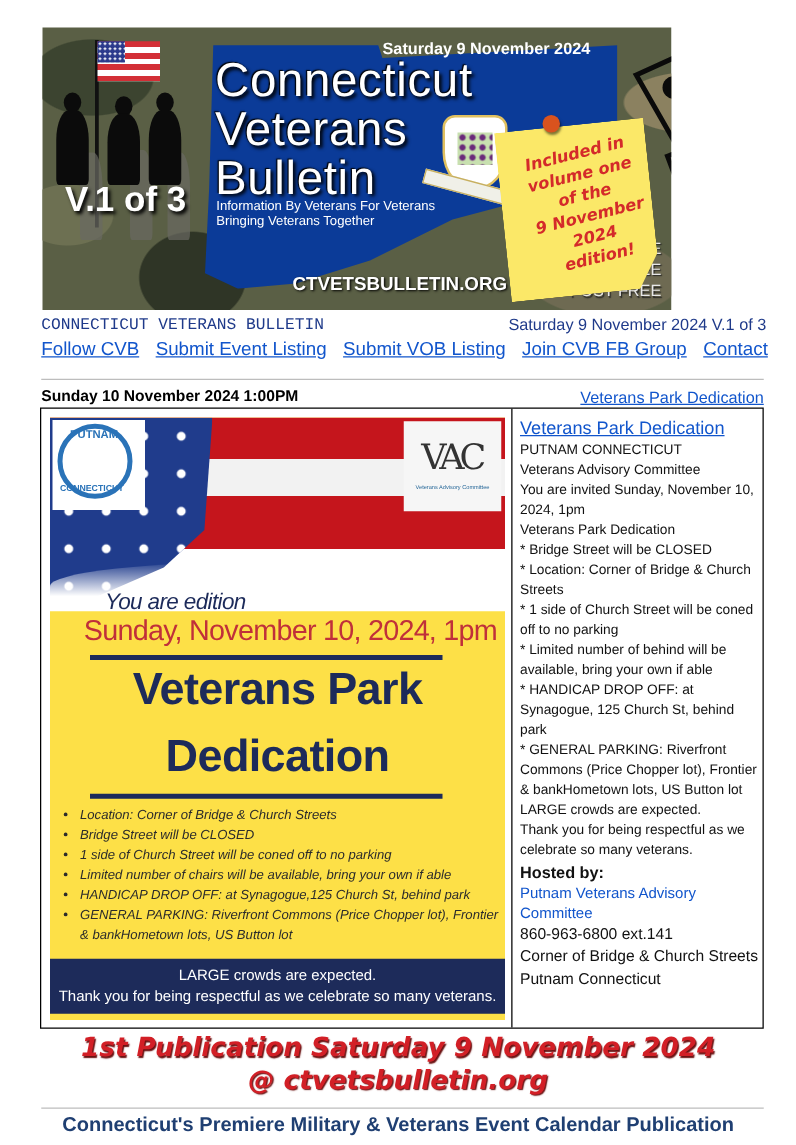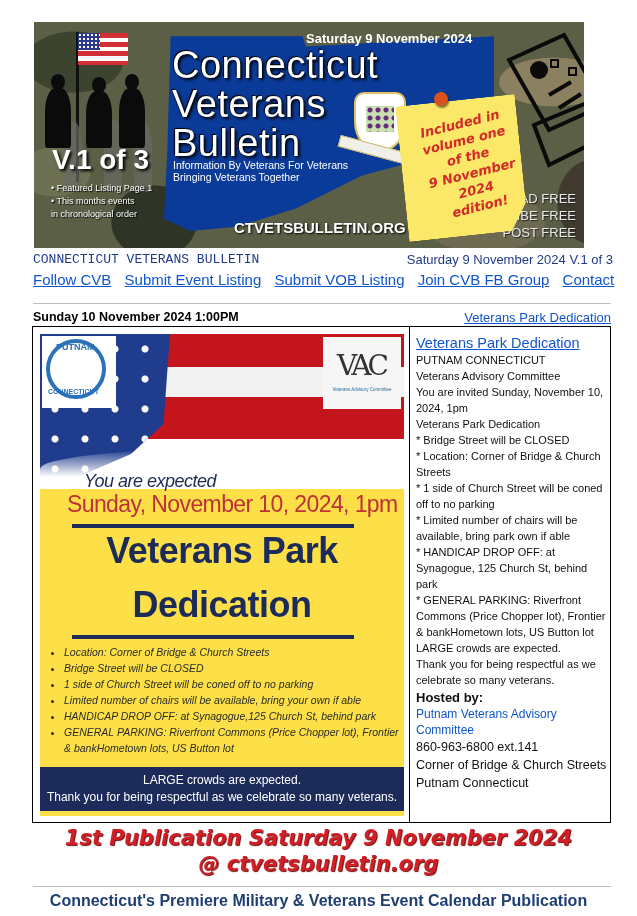--- a/index.html
+++ b/index.html
@@ -1,19 +1,19 @@
 <!DOCTYPE html>
 <html><head>
 <meta charset="utf-8">
 <style>
   html, body { margin:0; padding:0; background:#ffffff; }
   body { width:637px; height:916px; position:relative; overflow:hidden; font-family:"Liberation Sans", sans-serif; color:#000; }
 
   
-  .banner { position:absolute; left:34px; top:22px; width:550px; height:226px; overflow:hidden;
+  .banner { position:absolute; left:34px; top:22px; width:503px; height:226px; overflow:hidden;
     background:
       radial-gradient(ellipse 80px 50px at 40px 40px, #3c4430 60%, transparent 62%),
       radial-gradient(ellipse 70px 60px at 120px 200px, #2f3526 60%, transparent 62%),
       radial-gradient(ellipse 90px 40px at 520px 60px, #8b8160 60%, transparent 62%),
       radial-gradient(ellipse 60px 70px at 560px 180px, #403a2e 60%, transparent 62%),
       radial-gradient(ellipse 100px 50px at 450px 200px, #6e6a52 60%, transparent 62%),
       radial-gradient(ellipse 60px 40px at 20px 150px, #6d7052 60%, transparent 62%),
       #5a5f45; }
   .ct-shape { position:absolute; left:130px; top:6px; width:330px; height:205px; background:#0b3b98;
     clip-path: polygon(2% 4%, 42% 4%, 43% 9%, 100% 4%, 100% 62%, 74% 66%, 60% 72%, 40% 88%, 22% 97%, 8% 99%, 0% 93%, 1% 60%); }
@@ -126,25 +126,20 @@
   <div class="banner-title">
     <div>Connecticut</div>
     <div>Veterans</div>
     <div>Bulletin</div>
   </div>
   <div class="banner-sub">
     <div>Information By Veterans For Veterans</div>
     <div>Bringing Veterans Together</div>
   </div>
   <div class="banner-vol">V.1 of 3</div>
-  <div class="banner-notes">
-    <div>• Featured Listing Page 1</div>
-    <div>• This months events</div>
-    <div>in chronological order</div>
-  </div>
   <div class="banner-url">CTVETSBULLETIN.ORG</div>
 
   <div class="seal"></div>
   <div class="ribbon"></div>
 
   <svg class="doc-icon" viewBox="0 0 120 170">
     <g fill="none" stroke="#0a0a0a" stroke-width="4">
       <polygon points="20,30 75,5 115,75 60,100"></polygon>
       <polygon points="45,95 105,70 110,110 60,135"></polygon>
     </g>
@@ -200,21 +195,21 @@
     <div class="putnam-logo">
       <div class="putnam-ring"></div>
       <div class="putnam-top">PUTNAM</div>
       <div class="putnam-bot">CONNECTICUT</div>
     </div>
     <div class="vac-logo">
       <div class="vac-mark">VAC</div>
       <div class="vac-sub">Veterans Advisory Committee</div>
     </div>
 
-    <div class="p-invited">You are expected</div>
+    <div class="p-invited">You are edition</div>
     <div class="p-date">Sunday, November 10, 2024, 1pm</div>
     <div class="p-bar" style="top:190px;"></div>
     <div class="p-title" style="top:196px;">Veterans Park</div>
     <div class="p-title" style="top:250px;">Dedication</div>
     <div class="p-bar" style="top:301px;"></div>
 
     <ul class="p-list">
       <li>Location: Corner of Bridge &amp; Church Streets</li>
       <li>Bridge Street will be CLOSED</li>
       <li>1 side of Church Street will be coned off to no parking</li>
@@ -231,21 +226,21 @@
 
   <div class="details">
     <div class="d-title">Veterans Park Dedication</div>
     <div>PUTNAM CONNECTICUT</div>
     <div>Veterans Advisory Committee</div>
     <div>You are invited Sunday, November 10, 2024, 1pm</div>
     <div>Veterans Park Dedication</div>
     <div>* Bridge Street will be CLOSED</div>
     <div>* Location: Corner of Bridge &amp; Church Streets</div>
     <div>* 1 side of Church Street will be coned off to no parking</div>
-    <div>* Limited number of chairs will be available, bring park own if able</div>
+    <div>* Limited number of behind will be available, bring your own if able</div>
     <div>* HANDICAP DROP OFF: at Synagogue, 125 Church St, behind park</div>
     <div>* GENERAL PARKING: Riverfront Commons (Price Chopper lot), Frontier &amp; bankHometown lots, US Button lot</div>
     <div>LARGE crowds are expected.</div>
     <div>Thank you for being respectful as we celebrate so many veterans.</div>
     <div class="d-hosted">Hosted by:</div>
     <div class="d-host">Putnam Veterans Advisory Committee</div>
     <div class="d-phone">860-963-6800 ext.141</div>
     <div class="d-loc">Corner of Bridge &amp; Church Streets Putnam Connecticut</div>
   </div>
 </div>

